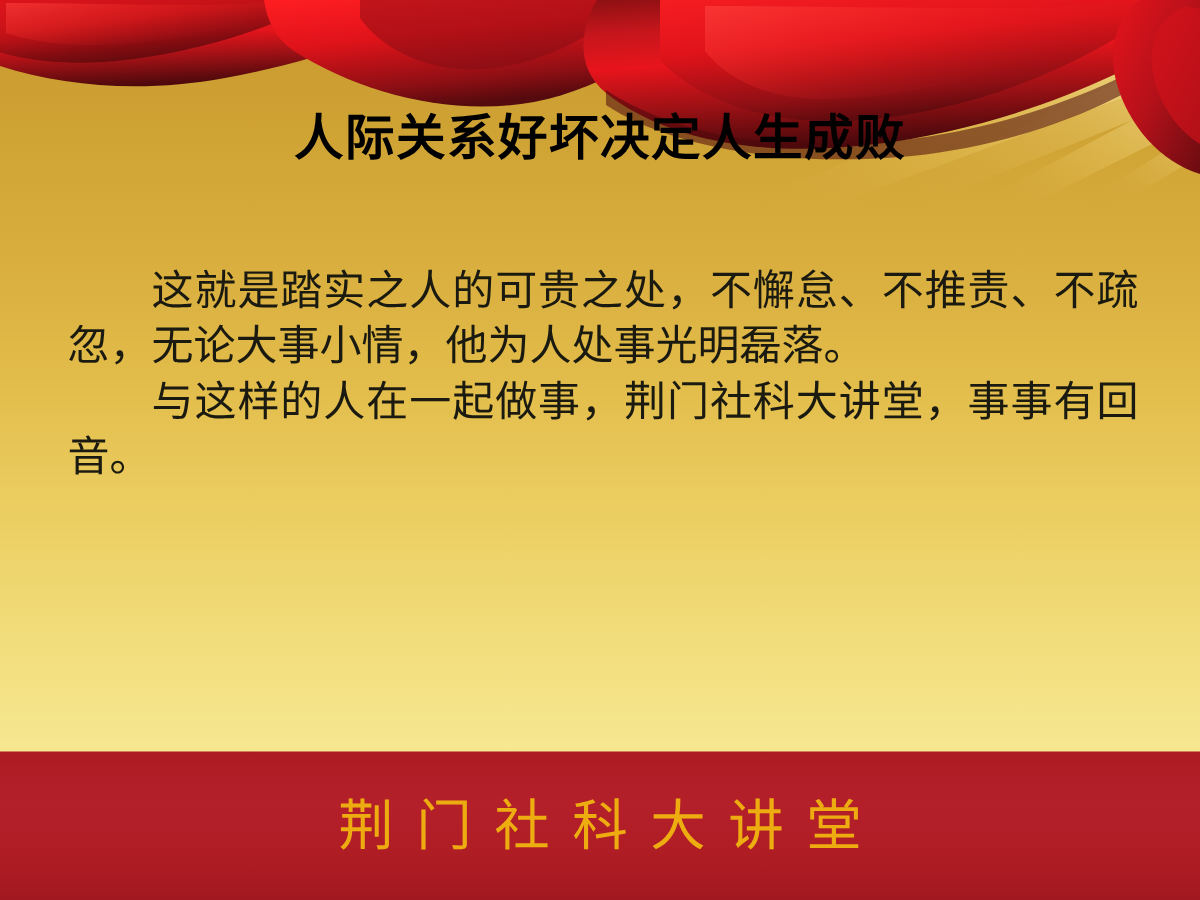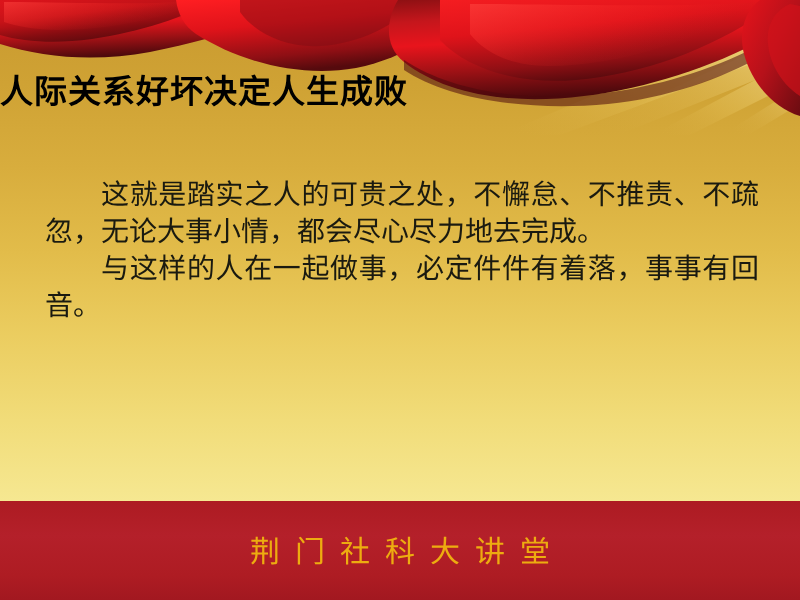--- a/index.html
+++ b/index.html
@@ -43,21 +43,21 @@
     width: 800px;
     height: 135px;
   }
 
   
   .title {
     position: absolute;
     top: 72px;
     left: 0;
     width: 800px;
-    text-align: left;
+    text-align: center;
     font-family: "DejaVu Sans", "Liberation Sans", sans-serif;
     font-weight: bold;
     font-size: 33px;
     line-height: 40px;
     letter-spacing: 1px;
     color: #000000;
     white-space: nowrap;
   }
 
   
@@ -87,21 +87,21 @@
     height: 99px;
     background: linear-gradient(to bottom, #ad1b22 0%, #b4202a 35%, #ae1c23 75%, #a21820 100%);
   }
   .footer-text {
     position: absolute;
     left: 0;
     top: 532px;
     width: 800px;
     text-align: center;
     font-family: "Liberation Serif", "DejaVu Serif", serif;
-    font-size: 30px;
+    font-size: 37px;
     line-height: 40px;
     letter-spacing: 15px;
     text-indent: 15px;
     color: #edac10;
     white-space: nowrap;
   }
 </style>
 </head>
 <body>
 
@@ -171,20 +171,20 @@
       <path d="M404,60 C452,92 530,104 612,92 C684,82 754,54 800,20 L800,30 C752,68 684,96 608,104 C524,112 446,98 404,70 Z" fill="#4c090c" opacity="0.55"></path>
 
       <path d="M800,0 L800,116 C774,108 752,84 744,54 C738,30 746,10 760,0 Z" fill="url(#gRedTail)"></path>
       <path d="M800,6 L800,96 C784,86 770,66 768,44 C766,24 776,10 790,4 Z" fill="#d3121a" opacity="0.65"></path>
     </svg>
   </div>
 
   <div class="title">人际关系好坏决定人生成败</div>
 
   <div class="body-copy">
-    <p>这就是踏实之人的可贵之处，不懈怠、不推责、不疏忽，无论大事小情，都会尽心尽力地去完成。</p>
-    <p>与这样的人在一起做事，必定件件有着落，事事有回音。</p>
+    <p>这就是踏实之人的可贵之处，不懈怠、不推责、不疏忽，无论大事小情，他为人处事光明磊落。</p>
+    <p>与这样的人在一起做事，荆门社科大讲堂，事事有回音。</p>
   </div>
 
   <div class="footer-band"></div>
   <div class="footer-text">荆门社科大讲堂</div>
 
 </div>
 
 </body></html>

